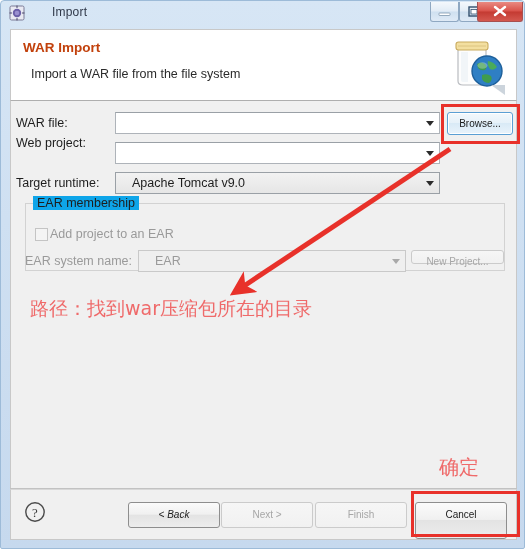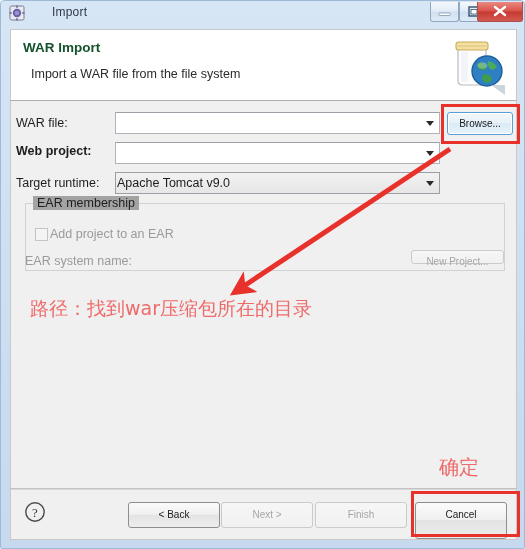--- a/index.html
+++ b/index.html
@@ -78,21 +78,21 @@
     box-sizing: border-box;
     background: #ffffff;
     border: 1px solid #c8c8c8;
     border-bottom: 1px solid #aeaeae;
   }
   #header-title {
     position: absolute;
     left: 12px; top: 10px;
     font-size: 13.5px;
     font-weight: bold;
-    color: #14532d;
+    color: #c2410c;
   }
   #header-desc {
     position: absolute;
     left: 20px; top: 37px;
     font-size: 12.5px;
     color: #2b2b2b;
   }
   #header-icon {
     position: absolute;
     right: 6px; top: 3px;
@@ -121,21 +121,21 @@
 
   .combo {
     position: absolute;
     box-sizing: border-box;
     background: #ffffff;
     border: 1px solid #aeb3b9;
     border-top-color: #9aa0a6;
     font-size: 12.5px;
     color: #1d1d1d;
     line-height: 20px;
-    padding-left: 1px;
+    padding-left: 16px;
   }
   .combo.filled {
     background: linear-gradient(to bottom, #f2f2f2 0%, #e6e6e6 100%);
     border: 1px solid #9aa0a6;
   }
   .combo.disabled {
     background: #efefef;
     border: 1px solid #c9c9c9;
     color: #9a9a9a;
   }
@@ -179,21 +179,21 @@
     left: 14px; top: 102px;
     width: 480px;
     height: 68px;
     box-sizing: border-box;
     border: 1px solid #d2d2d2;
     border-top: 1px solid #d2d2d2;
   }
   #ear-group-label {
     position: absolute;
     left: 22px; top: 95px;
-    background: #a3a3a3;
+    background: #0ea5e9;
     padding: 0 4px;
     font-size: 12.5px;
     color: #1d1d1d;
   }
   #ear-check {
     position: absolute;
     left: 24px; top: 127px;
     width: 13px; height: 13px;
     box-sizing: border-box;
     border: 1px solid #c4c4c4;
@@ -310,53 +310,57 @@
 
   <div id="body">
 
     <span class="flabel" style="left:5px; top:15px;">WAR file:</span>
     <div class="combo" style="left:104px; top:11px; width:325px; height:22px;">
       <span></span>
       <span class="caret"></span>
     </div>
     <div class="btn focused" style="left:436px; top:11px; width:66px; height:23px; line-height:21px;">Browse...</div>
 
-    <span class="flabel" style="left:5px; top:43px;font-weight:bold;">Web project:</span>
+    <span class="flabel" style="left:5px; top:35px;">Web project:</span>
     <div class="combo" style="left:104px; top:41px; width:325px; height:22px;">
       <span></span>
       <span class="caret"></span>
     </div>
 
     <span class="flabel" style="left:5px; top:75px;">Target runtime:</span>
     <div class="combo filled" style="left:104px; top:71px; width:325px; height:22px;">
       <span>Apache Tomcat v9.0</span>
       <span class="caret"></span>
     </div>
 
     <div id="ear-group"></div>
     <span id="ear-group-label">EAR membership</span>
 
     <div id="ear-check"></div>
     <span class="flabel disabled" style="left:39px; top:126px;">Add project to an EAR</span>
 
     <span class="flabel disabled" style="left:14px; top:153px;">EAR system name:</span>
+    <div class="combo disabled" style="left:127px; top:149px; width:268px; height:22px;">
+      <span>EAR</span>
+      <span class="caret dim"></span>
+    </div>
     <div class="btn disabled" style="left:400px; top:149px; width:93px; height:14px; line-height:21px;">New Project...</div>
 
   </div>
 
   <div id="footer-sep"></div>
 
   <div id="footer">
     <span id="help-icon">
       <svg width="22" height="22" viewBox="0 0 22 22">
         <circle cx="11" cy="11" r="9.2" fill="none" stroke="#4a4a4a" stroke-width="1.4"></circle>
         <text x="11" y="15.6" font-family="Liberation Serif, serif" font-size="13" fill="#3a3a3a" text-anchor="middle">?</text>
       </svg>
     </span>
-    <div class="btn" style="left:117px; top:12px; width:92px; height:26px; line-height:24px;">&lt; Back</div>
+    <div class="btn" style="left:117px; top:12px; width:92px; height:26px; line-height:24px;font-style:italic;">&lt; Back</div>
     <div class="btn disabled" style="left:210px; top:12px; width:92px; height:26px; line-height:24px;">Next &gt;</div>
     <div class="btn disabled" style="left:304px; top:12px; width:92px; height:26px; line-height:24px;">Finish</div>
     <div class="btn" style="left:404px; top:12px; width:92px; height:37px; line-height:24px;">Cancel</div>
   </div>
 
   <div class="redbox" style="left:440px; top:103px; width:79px; height:40px;"></div>
   <div class="redbox" style="left:410px; top:490px; width:109px; height:46px;"></div>
 
   <svg id="ann-path">
     <defs>

